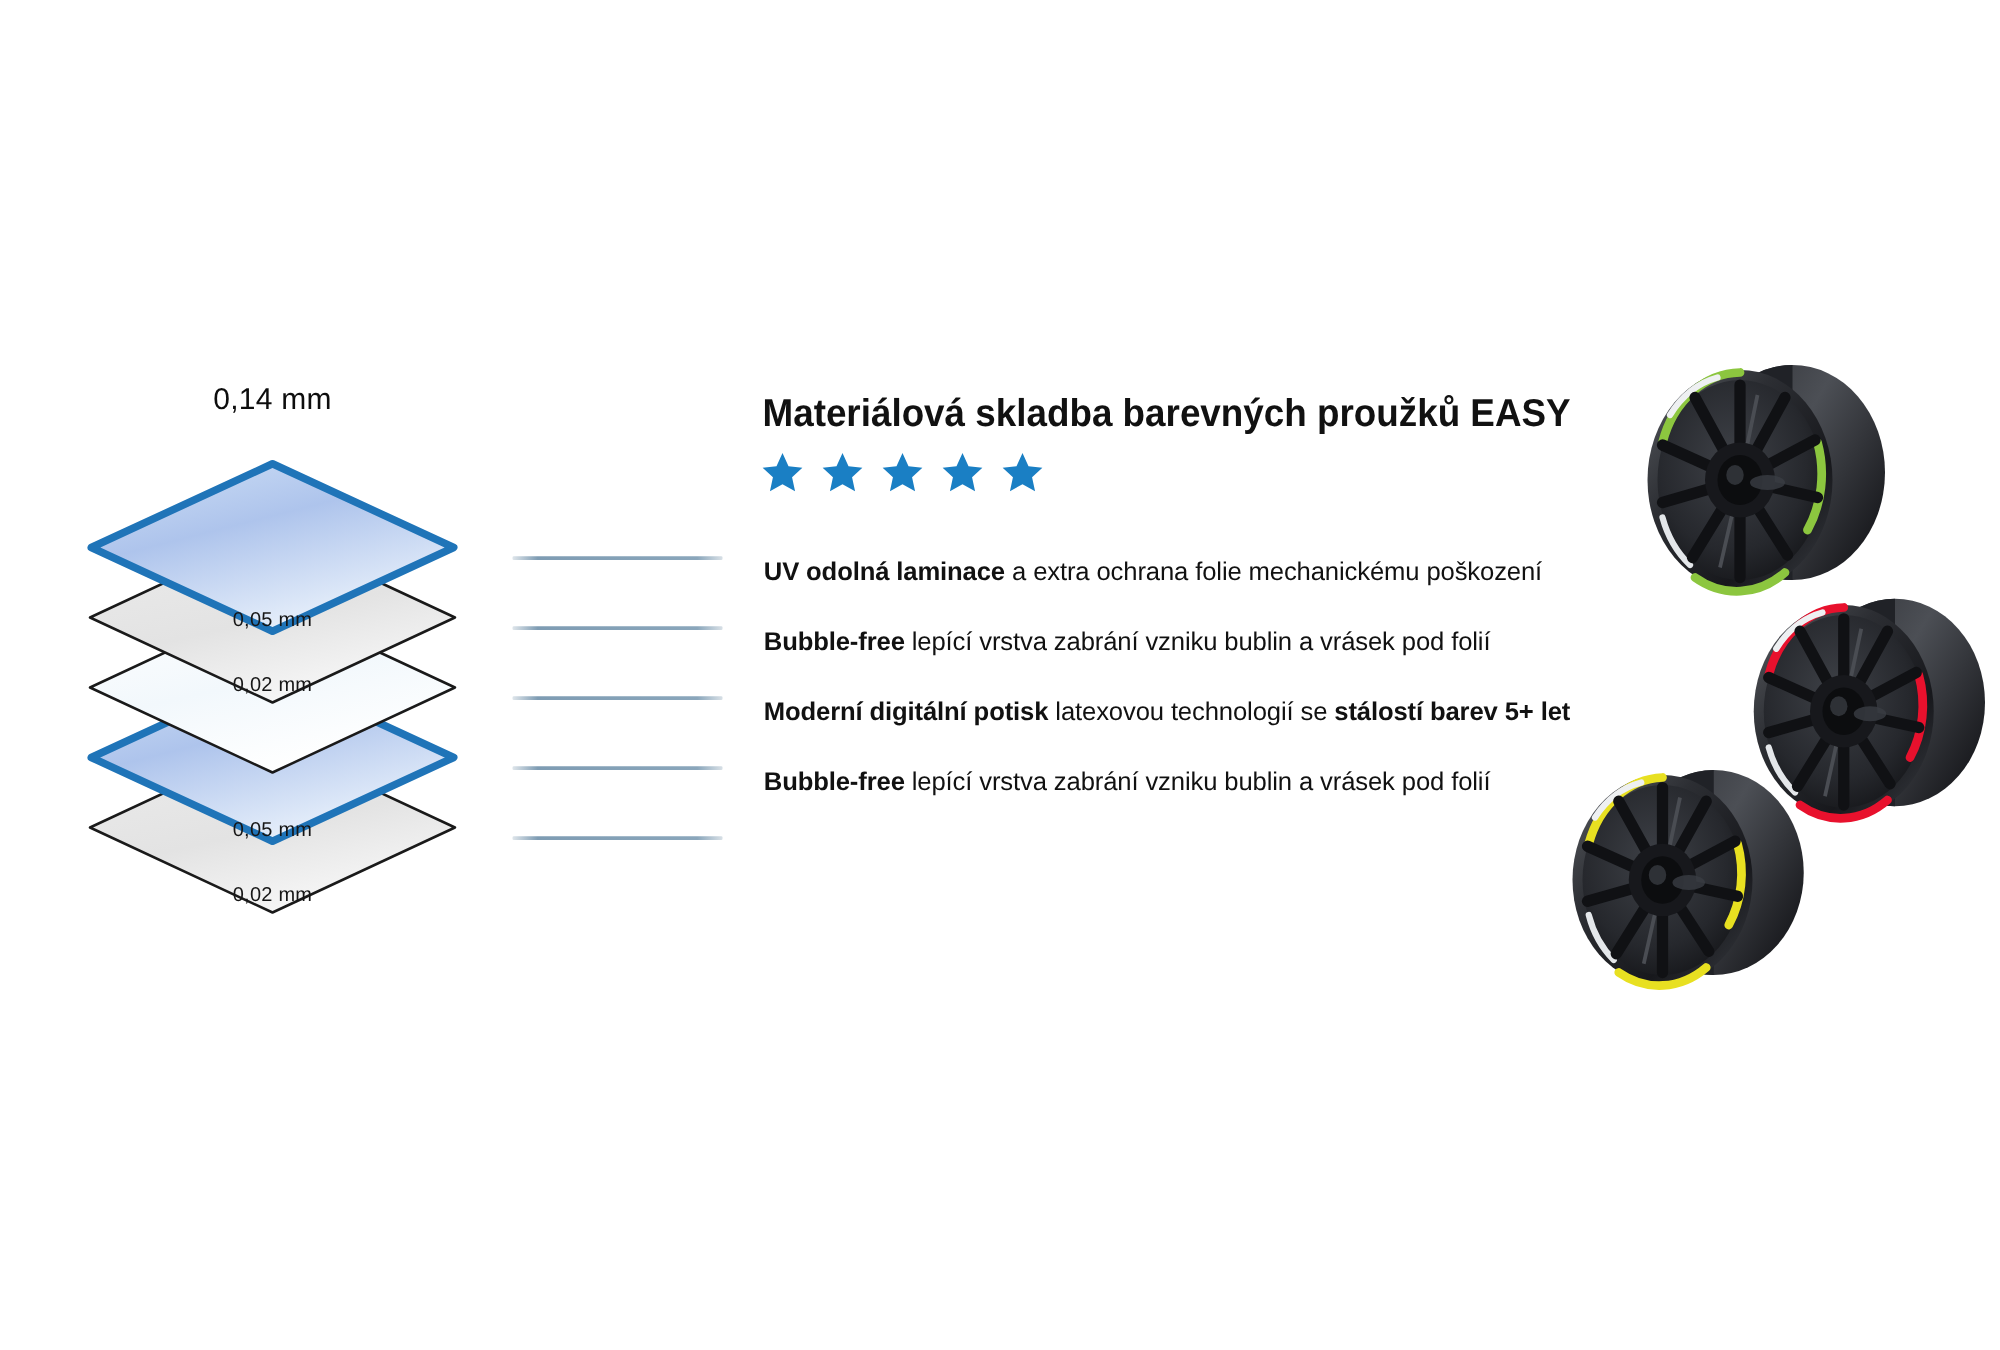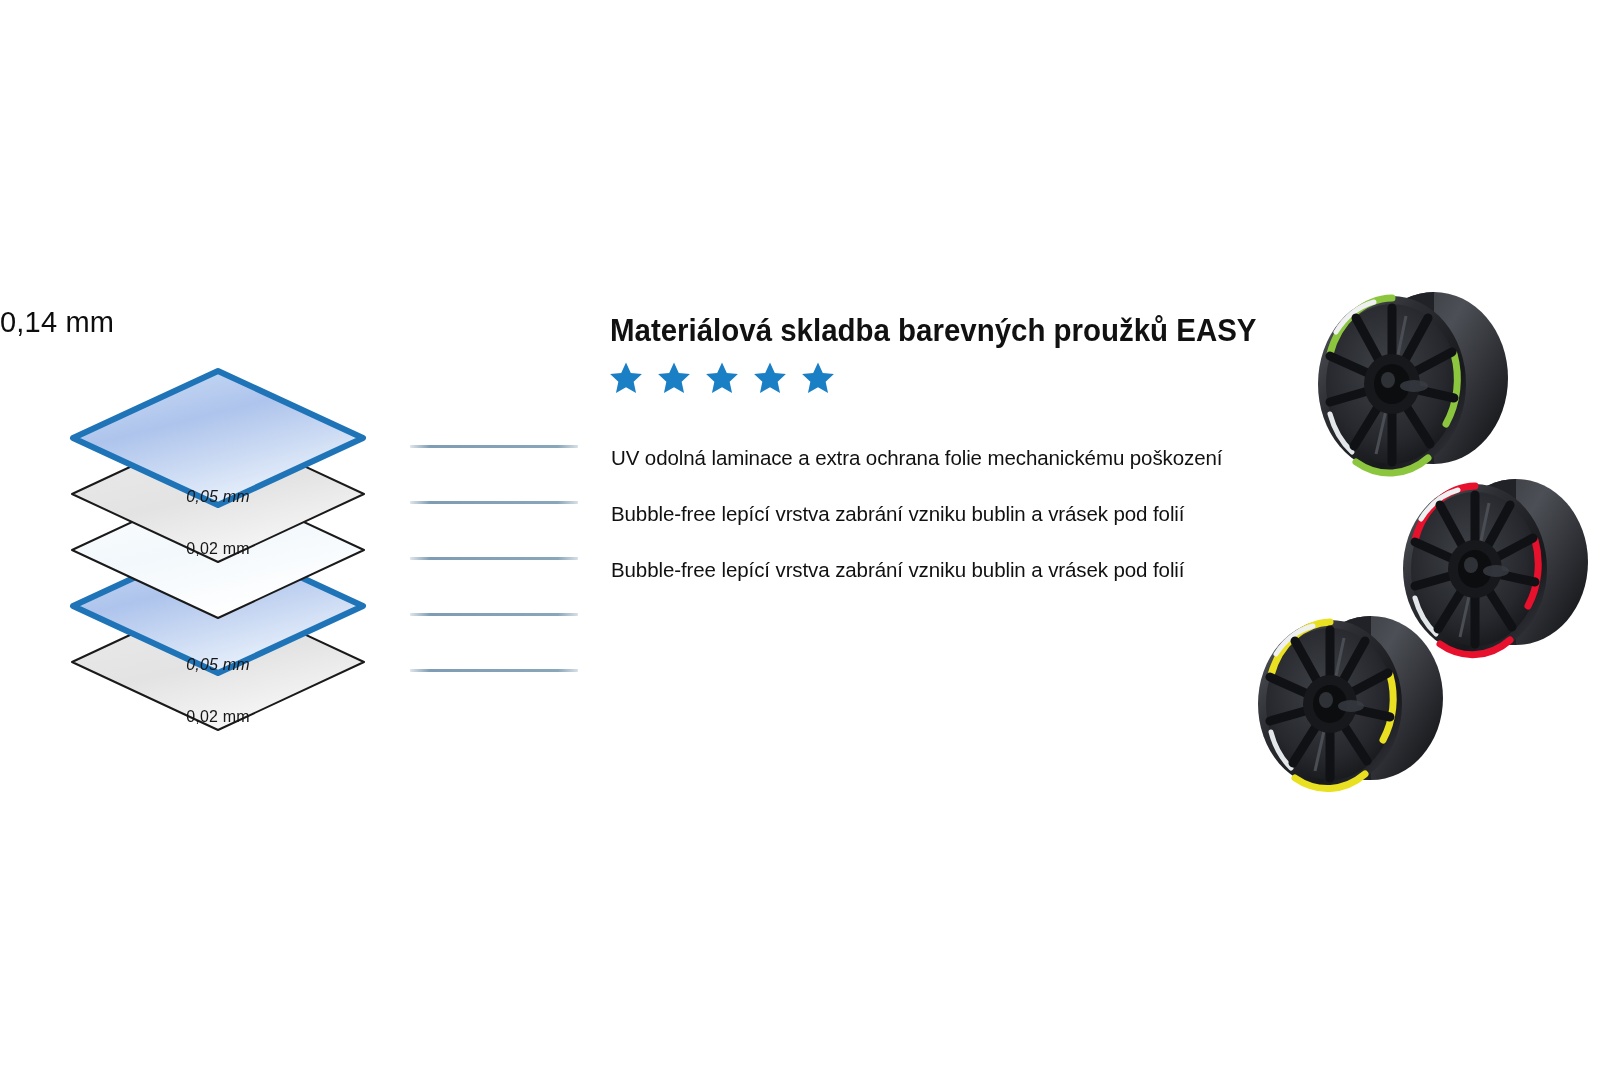--- a/index.html
+++ b/index.html
@@ -22,21 +22,22 @@
     left: 0;
     top: 0;
     width: 420px;
     height: 760px;
   }
   #stack-total-label {
     position: absolute;
     left: 0;
     top: 306px;
     width: 436px;
-    font-size: 29px;
+    text-align: center;
+    font-size: 24px;
     font-weight: 400;
     color: #0d0d0d;
     letter-spacing: 0.2px;
   }
   .layer {
     position: absolute;
     left: 70px;
     width: 296px;
     height: 140px;
   }
@@ -50,21 +51,21 @@
     font-size: 16px;
     font-weight: 400;
     color: #161616;
     letter-spacing: 0.2px;
   }
   #layer-0 { top: 368px; z-index: 6; }
   #layer-1 { top: 424px; z-index: 5; }
   #layer-2 { top: 480px; z-index: 4; }
   #layer-3 { top: 536px; z-index: 3; }
   #layer-4 { top: 592px; z-index: 2; }
-  #layer-0 .layer-label, #layer-3 .layer-label { bottom: 2px; font-style: italic; }
+  #layer-0 .layer-label, #layer-3 .layer-label { bottom: 2px; }
 
   
   #connectors {
     position: absolute;
     left: 0; top: 0;
     width: 1600px; height: 1080px;
     z-index: 8;
     pointer-events: none;
   }
   .connector {
@@ -115,21 +116,21 @@
     align-items: center;
     white-space: nowrap;
   }
   .feature-text {
     font-size: 20.5px;
     line-height: 24px;
     color: #111111;
     font-weight: 400;
     letter-spacing: -0.1px;
   }
-  .feature-text b { font-weight: 400; }
+  .feature-text b { font-weight: 700; }
 
   
   .wheel {
     position: absolute;
     z-index: 7;
   }
   .wheel svg { display: block; overflow: visible; }
   #wheel-green  { left: 1296px; top: 286px;  width: 240px; height: 196px; }
   #wheel-red    { left: 1382px; top: 474px;  width: 232px; height: 190px; }
   #wheel-yellow { left: 1238px; top: 610px;  width: 232px; height: 188px; }
@@ -239,20 +240,23 @@
       <polygon points="12,1.6 15.2,8.6 22.6,9.4 17.1,14.5 18.7,22 12,18.2 5.3,22 6.9,14.5 1.4,9.4 8.8,8.6" fill="#1a7fc4"></polygon>
     </svg>
 </div>
 
 <div id="feature-list">
   <div class="feature-row">
     <span class="feature-text"><b>UV odolná laminace</b><span> a extra ochrana folie mechanickému poškození</span><b></b></span>
   </div>
   <div class="feature-row">
     <span class="feature-text"><b>Bubble-free</b><span> lepící vrstva zabrání vzniku bublin a vrásek pod folií</span><b></b></span>
+  </div>
+  <div class="feature-row">
+    <span class="feature-text"><b>Moderní digitální potisk</b><span> latexovou technologií se </span><b>stálostí barev 5+ let</b></span>
   </div>
   <div class="feature-row">
     <span class="feature-text"><b>Bubble-free</b><span> lepící vrstva zabrání vzniku bublin a vrásek pod folií</span><b></b></span>
   </div>
 </div>
 
 <div class="wheel" id="wheel-green">
   <svg viewBox="0 0 240 196" width="240" height="196">
     <defs>
       <linearGradient id="bodyG" x1="0" y1="0" x2="1" y2="1">

